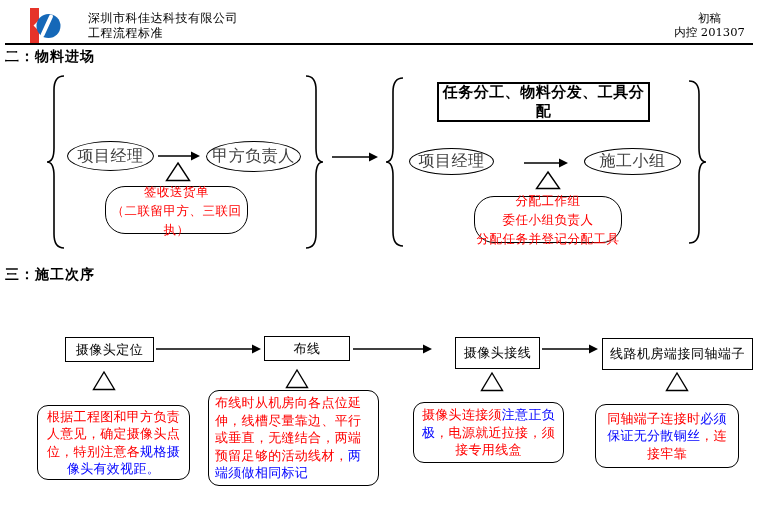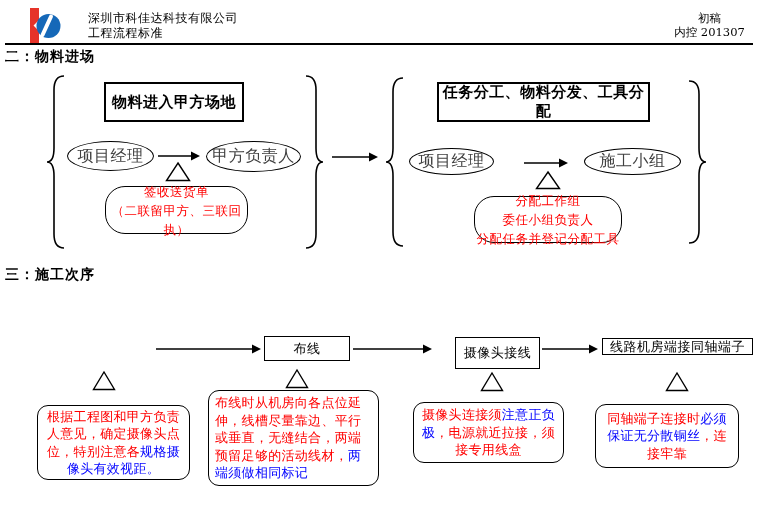--- a/index.html
+++ b/index.html
@@ -74,21 +74,20 @@
   <div class="abs" style="left:46px; top:74px;">
     <svg width="20" height="176" viewBox="0 0 20 176">
       <path d="M18,2 Q8,2 8,16 L8,74 Q8,88 1,88 Q8,88 8,102 L8,160 Q8,174 18,174" fill="none" stroke="#000" stroke-width="1.6"></path>
     </svg>
   </div>
   <div class="abs" style="left:304px; top:74px;">
     <svg width="20" height="176" viewBox="0 0 20 176">
       <path d="M2,2 Q12,2 12,16 L12,74 Q12,88 19,88 Q12,88 12,102 L12,160 Q12,174 2,174" fill="none" stroke="#000" stroke-width="1.6"></path>
     </svg>
   </div>
-  <div class="abs procbox" style="left:104px; top:82px; width:140px; height:40px;">物料进入甲方场地</div>
   <div class="abs oval" style="left:67px; top:141px; width:87px; height:30px;">项目经理</div>
   <div class="abs" style="left:158px; top:150px;">
     <svg width="42" height="12">
         <line x1="0" y1="6" x2="33" y2="6" stroke="#000" stroke-width="1.3"></line>
         <polygon points="33,1.5 42,6 33,10.5" fill="#000"></polygon>
       </svg>
   </div>
   <div class="abs oval" style="left:206px; top:141px; width:95px; height:31px;">甲方负责人</div>
   <div class="abs" style="left:165px; top:161px;">
     <svg width="26" height="21">
@@ -132,41 +131,42 @@
       </svg>
   </div>
   <div class="abs notebox" style="left:474px; top:196px; width:148px; height:47px;">
     <div>分配工作组</div>
     <div>委任小组负责人</div>
     <div>分配任务并登记分配工具</div>
   </div>
 
   <div class="abs sectitle" style="left:5px; top:266px;">三：施工次序</div>
 
+  <div class="abs stepbox" style="left:65px; top:337px; width:89px; height:25px;">摄像头定位</div>
   <div class="abs" style="left:156px; top:343px;">
     <svg width="105" height="12">
         <line x1="0" y1="6" x2="96" y2="6" stroke="#000" stroke-width="1.3"></line>
         <polygon points="96,1.5 105,6 96,10.5" fill="#000"></polygon>
       </svg>
   </div>
   <div class="abs stepbox" style="left:264px; top:336px; width:86px; height:25px;">布线</div>
   <div class="abs" style="left:353px; top:343px;">
     <svg width="79" height="12">
         <line x1="0" y1="6" x2="70" y2="6" stroke="#000" stroke-width="1.3"></line>
         <polygon points="70,1.5 79,6 70,10.5" fill="#000"></polygon>
       </svg>
   </div>
   <div class="abs stepbox" style="left:455px; top:337px; width:85px; height:32px;">摄像头接线</div>
   <div class="abs" style="left:542px; top:343px;">
     <svg width="56" height="12">
         <line x1="0" y1="6" x2="47" y2="6" stroke="#000" stroke-width="1.3"></line>
         <polygon points="47,1.5 56,6 47,10.5" fill="#000"></polygon>
       </svg>
   </div>
-  <div class="abs stepbox" style="left:602px; top:338px; width:151px; height:17px;">线路机房端接同轴端子</div>
+  <div class="abs stepbox" style="left:602px; top:338px; width:151px; height:32px;">线路机房端接同轴端子</div>
 
   <div class="abs" style="left:92px; top:370px;">
     <svg width="24" height="21">
         <polygon points="12,2 22.5,19.5 1.5,19.5" fill="#fff" stroke="#000" stroke-width="1.4"></polygon>
       </svg>
   </div>
   <div class="abs" style="left:285px; top:368px;">
     <svg width="24" height="21">
         <polygon points="12,2 22.5,19.5 1.5,19.5" fill="#fff" stroke="#000" stroke-width="1.4"></polygon>
       </svg>

